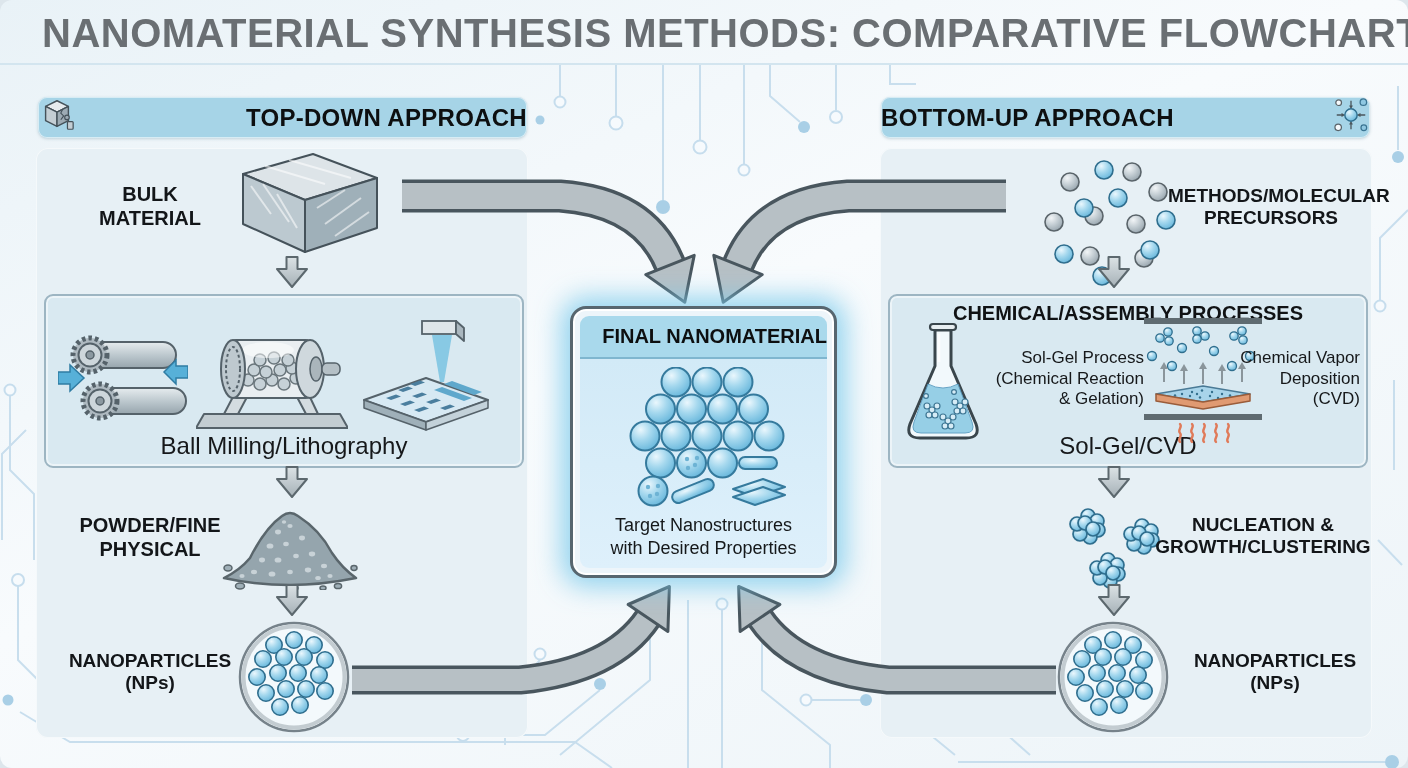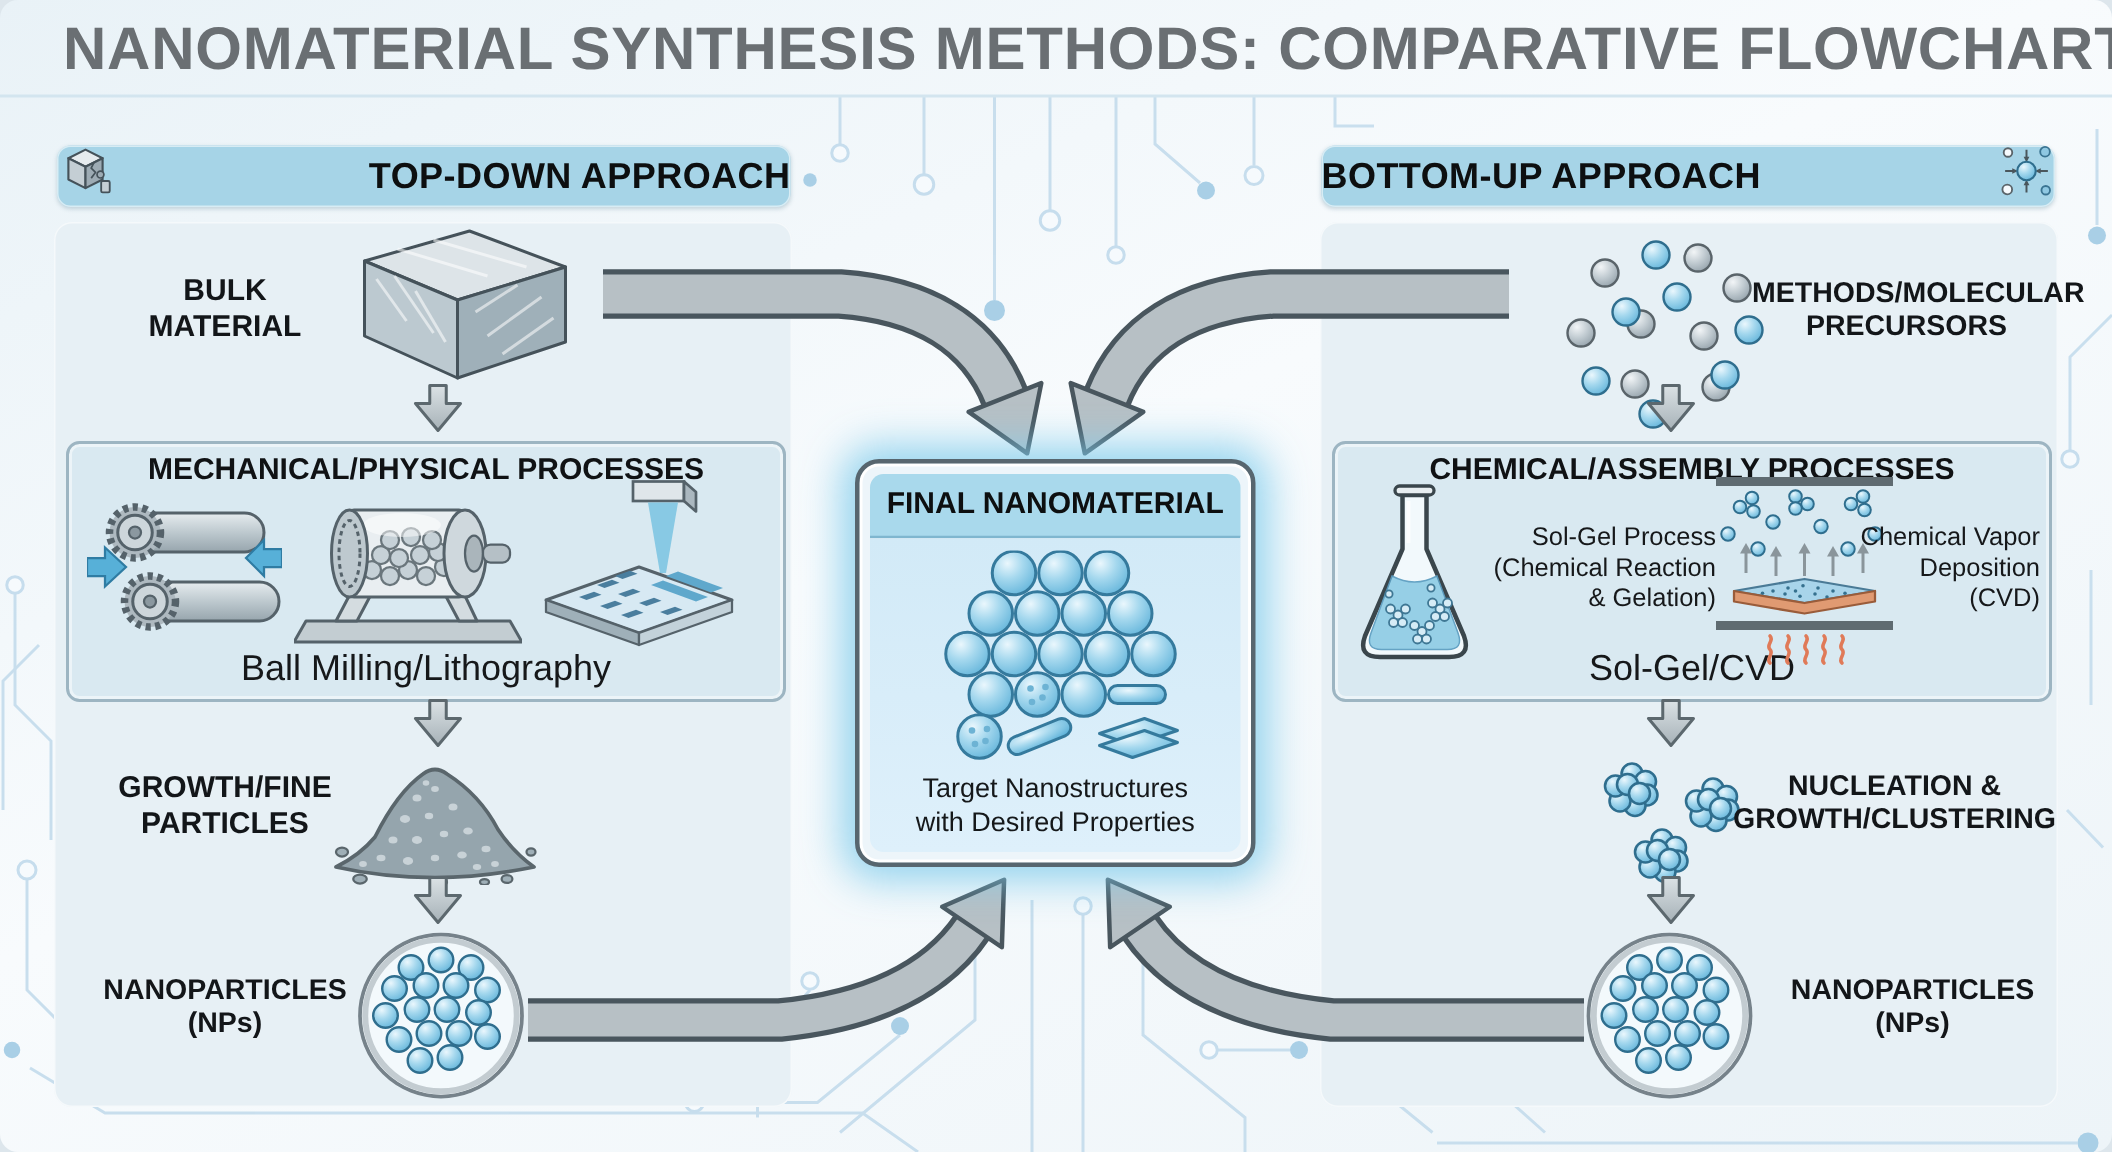--- a/index.html
+++ b/index.html
@@ -17,21 +17,21 @@
   .lbl{font-weight:bold;color:#131619;text-align:center;line-height:1.18;}
   .pbox{background:#d9e9f1;border:2px solid #9db5c2;border-radius:9px;
     box-shadow:inset 0 0 0 2px rgba(255,255,255,.5);}
   .pbox-title{position:absolute;top:6px;left:0;right:0;text-align:center;font-weight:bold;font-size:20px;color:#101214;}
   .pbox-cap{position:absolute;bottom:6px;left:0;right:0;text-align:center;font-size:24px;color:#16181a;}
   .small{font-size:17px;color:#16181a;text-align:right;line-height:1.22;}
   .final{border:3px solid #57666f;border-radius:16px;background:#edf5fa;
     box-shadow:0 0 26px 9px rgba(125,203,235,.8),inset 0 0 0 2px #ffffff;
     padding:7px;display:flex;flex-direction:column;box-sizing:border-box;}
   .final-hdr{background:#a9d9ec;border-radius:9px 9px 0 0;border-bottom:2px solid #7fb6cf;
-    text-align:center;font-weight:bold;font-size:20px;padding:9px 0;color:#0d0f10;}
+    text-align:right;font-weight:bold;font-size:20px;padding:9px 0;color:#0d0f10;}
   .final-body{flex:1;background:linear-gradient(#d2eaf7,#def0fb);border-radius:0 0 9px 9px;position:relative;}
   .final-cap{position:absolute;bottom:9px;left:0;right:0;margin:0 auto;width:200px;
     text-align:center;font-size:18px;color:#15181a;line-height:1.25;}
 </style>
 </head>
 <body>
 
 <div id="canvas">
 
   <svg width="0" height="0" class="abs" aria-hidden="true">
@@ -172,21 +172,20 @@
       <line x1="46" y1="34" x2="66" y2="62"></line>
         <line x1="58" y1="32" x2="84" y2="70"></line>
         <line x1="72" y1="42" x2="92" y2="76"></line>
       <line x1="112" y1="56" x2="140" y2="38"></line>
         <line x1="120" y1="72" x2="156" y2="46"></line>
         <line x1="130" y1="84" x2="164" y2="60"></line>
     </g>
   </svg>
 
   <div class="abs pbox" style="left:44px;top:294px;width:476px;height:170px">
-    <div class="pbox-title">MECHANICAL/PHYSICAL PROCESSES</div>
     <div class="pbox-cap">Ball Milling/Lithography</div>
   </div>
 
   <svg class="abs" style="left:58px;top:326px" width="130" height="108" viewBox="0 0 130 108">
     <rect x="32" y="16" width="86" height="26" rx="13" fill="url(#cyl)" stroke="#55626a" stroke-width="2"></rect>
     <rect x="42" y="62" width="86" height="26" rx="13" fill="url(#cyl)" stroke="#55626a" stroke-width="2"></rect>
     <circle cx="32" cy="29" r="17" fill="#aeb9c0" stroke="#55626a" stroke-width="5" stroke-dasharray="3.5 3"></circle>
     <circle cx="32" cy="29" r="11.5" fill="#cdd6db" stroke="#55626a" stroke-width="2"></circle>
     <circle cx="32" cy="29" r="4" fill="#8b98a0" stroke="#55626a" stroke-width="1.5"></circle>
     <circle cx="42" cy="75" r="17" fill="#aeb9c0" stroke="#55626a" stroke-width="5" stroke-dasharray="3.5 3"></circle>
@@ -237,21 +236,21 @@
         <polygon points="42,72 52,68.5 57,70.5 47,74"></polygon>
       <polygon points="56,78 66,74.5 71,76.5 61,80"></polygon>
         <polygon points="70,84 80,80.5 85,82.5 75,86"></polygon>
       <polygon points="54,66 64,62.5 69,64.5 59,68"></polygon>
         <polygon points="84,90 94,86.5 99,88.5 89,92"></polygon>
     </g>
     <polygon points="78,72 108,83 116,80 86,69" fill="#5fa8cc"></polygon>
     <polygon points="88,66 118,77 126,74 96,63" fill="#5fa8cc"></polygon>
   </svg>
 
-  <div class="abs lbl" style="left:70px;top:514px;width:160px;font-size:20px">GROWTH/FINE PARTICLES</div>
+  <div class="abs lbl" style="left:70px;top:514px;width:160px;font-size:20px">POWDER/FINE PHYSICAL</div>
 
   <svg class="abs" style="left:218px;top:498px" width="145" height="92" viewBox="0 0 145 92">
     <path d="M6 80 Q22 72 32 60 Q47 30 64 18 Q72 12 80 18 Q102 32 114 55 Q124 70 138 80 Q103 87 72 87 Q37 87 6 80 Z" fill="#95a5ad" stroke="#5a666c" stroke-width="2.5" stroke-linejoin="round"></path>
     <g fill="#c8d2d7">
       <ellipse cx="60" cy="34" rx="3" ry="2.4"></ellipse>
         <ellipse cx="72" cy="28" rx="2.6" ry="2"></ellipse>
         <ellipse cx="52" cy="48" rx="3.4" ry="2.6"></ellipse>
       <ellipse cx="68" cy="46" rx="2.8" ry="2.2"></ellipse>
         <ellipse cx="84" cy="40" rx="3" ry="2.4"></ellipse>
         <ellipse cx="44" cy="62" rx="3" ry="2.4"></ellipse>

